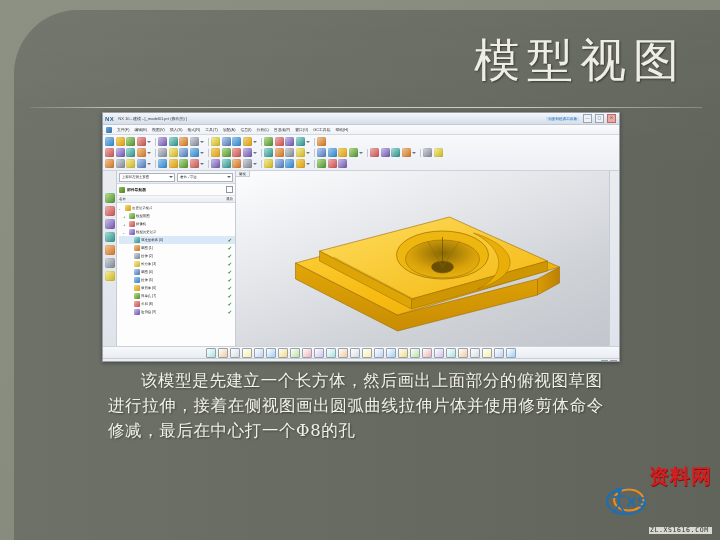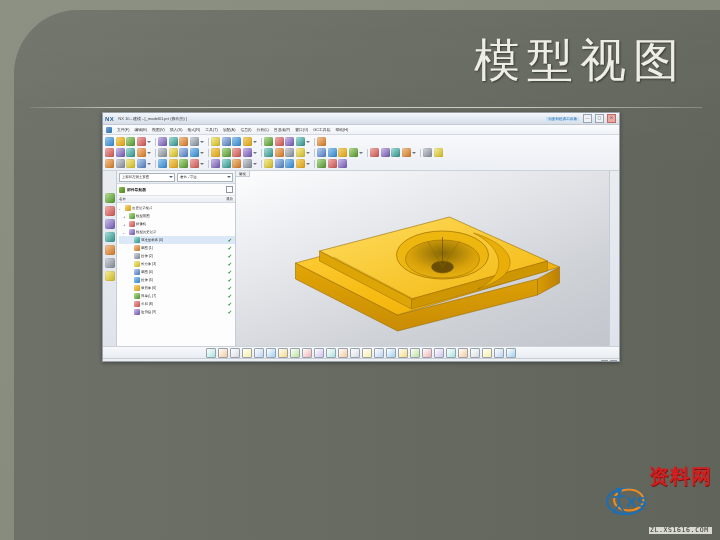--- a/index.html
+++ b/index.html
@@ -718,20 +718,21 @@
     <div class="nx-statusbar">
       <span class="sb-left">选择对象并使用 MB3，或者双击某一对象</span>
       <span class="sb-mid">* 转换/更新至新版本</span>
       <span class="sb-right">
         <span class="sb-box"></span>
         <span class="sb-box"></span>
       </span>
     </div>
   </div>
 
+  <div class="caption">该模型是先建立一个长方体，然后画出上面部分的俯视图草图进行拉伸，接着在侧视图画出圆弧曲线拉伸片体并使用修剪体命令修减，最后在中心打一个Φ8的孔</div>
 
   <div class="watermark">
     <span class="wm-logo">
       <svg class="wm-mark" viewBox="0 0 60 48">
         <ellipse cx="30" cy="26" rx="27" ry="18" fill="none" stroke="#1b6fb5" stroke-width="3"></ellipse>
         <ellipse cx="34" cy="24" rx="21" ry="15" fill="none" stroke="#f08a1a" stroke-width="3"></ellipse>
         <circle cx="20" cy="10" r="4" fill="#1b6fb5"></circle>
         <path d="M20,14 L20,30 M12,20 L28,18 M20,30 L13,42 M20,30 L28,42" stroke="#1b6fb5" stroke-width="2.6" fill="none" stroke-linecap="round"></path>
         <text x="30" y="34" font-family="DejaVu Sans, sans-serif" font-size="20" font-weight="bold" fill="#1b6fb5" opacity="0.85">XS</text>
       </svg>

